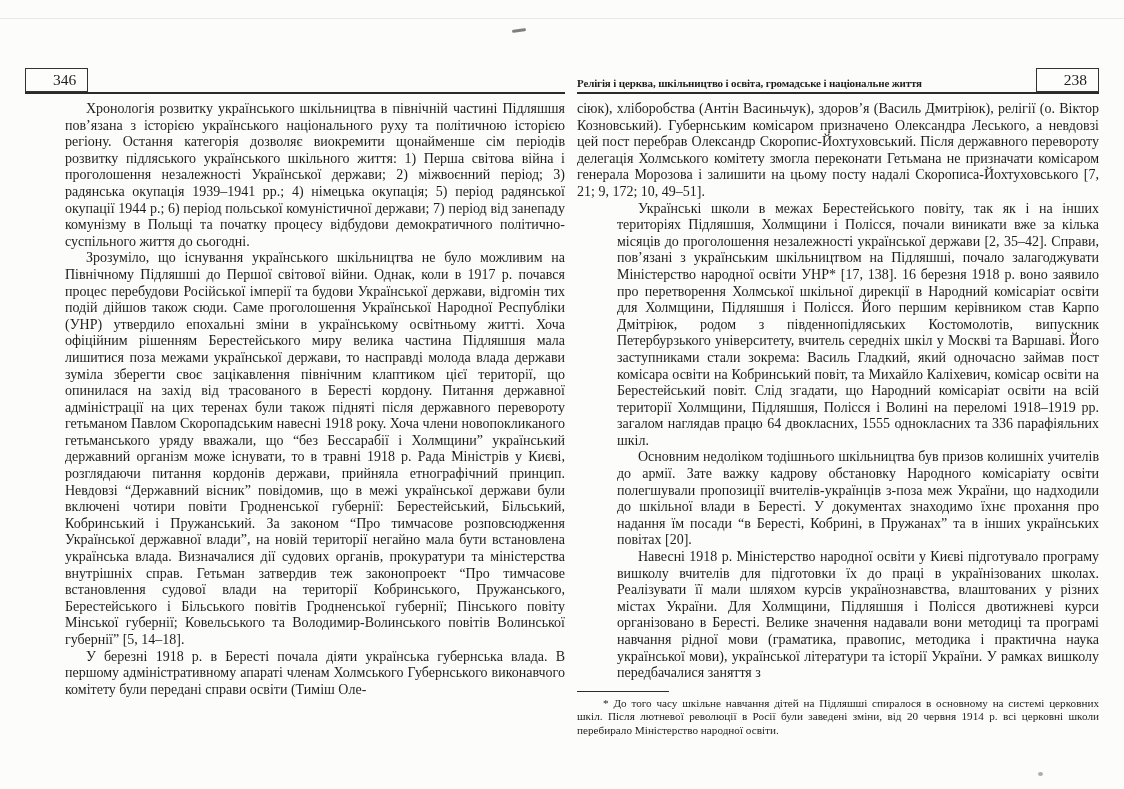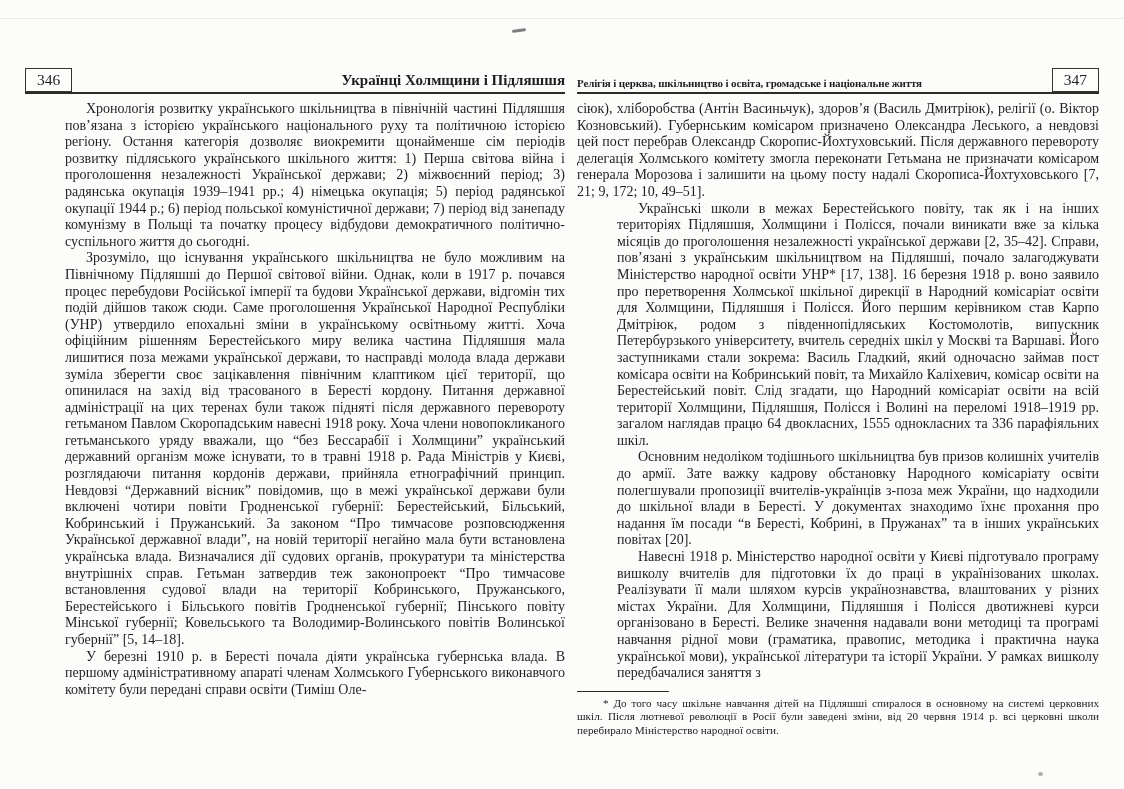--- a/index.html
+++ b/index.html
@@ -25,21 +25,21 @@
   }
   .page { position:absolute; top:68px; }
   .page-left  { left:25px;  width:540px; }
   .page-right { left:577px; width:522px; }
 
   .page-header {
     display:flex; align-items:stretch; justify-content:space-between;
     border-bottom:2px solid #2b2b29; padding-bottom:0;
   }
   .pagenum-box {
-    border:1.6px solid #333331; padding:1px 11px 2px 11px;
+    border:1.6px solid #333331; padding:1px 11px 2px 27px;
     font-size:15.5px; line-height:19px; flex:0 0 auto;
     background:#fdfdfb; align-self:flex-start;
   }
   .header-title {
     font-weight:bold; align-self:flex-end; padding-bottom:3px;
   }
   .page-left  .header-title { font-size:15px;  text-align:right; }
   .page-right .header-title { font-size:11px; letter-spacing:-0.15px; text-align:left; padding-right:8px; white-space:nowrap; overflow:hidden; }
 
   .page-body {
@@ -66,33 +66,32 @@
 
 <div class="scan">
 
   <div class="scan-topline"></div>
   <div class="pen-mark"></div>
   <div class="speck"></div>
 
   <div class="page page-left">
     <div class="page-header">
       <div class="pagenum-box">346</div>
-      <div class="header-title">Українці Холмщини і Підляшшя</div>
     </div>
     <div class="page-body">
       <p class="indent">Хронологія розвитку українського шкільництва в північній частині Підляшшя пов’язана з історією українського національного руху та політичною історією регіону. Остання категорія дозволяє виокремити щонайменше сім періодів розвитку підляського українського шкільного життя: 1) Перша світова війна і проголошення незалежності Української держави; 2) міжвоєнний період; 3) радянська окупація 1939–1941 рр.; 4) німецька окупація; 5) період радянської окупації 1944 р.; 6) період польської комуністичної держави; 7) період від занепаду комунізму в Польщі та початку процесу відбудови демократичного політично-суспільного життя до сьогодні.</p>
       <p class="indent">Зрозуміло, що існування українського шкільництва не було можливим на Північному Підляшші до Першої світової війни. Однак, коли в 1917 р. почався процес перебудови Російської імперії та будови Української держави, відгомін тих подій дійшов також сюди. Саме проголошення Української Народної Республіки (УНР) утвердило епохальні зміни в українському освітньому житті. Хоча офіційним рішенням Берестейського миру велика частина Підляшшя мала лишитися поза межами української держави, то насправді молода влада держави зуміла зберегти своє зацікавлення північним клаптиком цієї території, що опинилася на захід від трасованого в Бересті кордону. Питання державної адміністрації на цих теренах були також підняті після державного перевороту гетьманом Павлом Скоропадським навесні 1918 року. Хоча члени новопокликаного гетьманського уряду вважали, що “без Бессарабії і Холмщини” український державний організм може існувати, то в травні 1918 р. Рада Міністрів у Києві, розглядаючи питання кордонів держави, прийняла етнографічний принцип. Невдовзі “Державний вісник” повідомив, що в межі української держави були включені чотири повіти Гродненської губернії: Берестейський, Більський, Кобринський і Пружанський. За законом “Про тимчасове розповсюдження Української державної влади”, на новій території негайно мала бути встановлена українська влада. Визначалися дії судових органів, прокуратури та міністерства внутрішніх справ. Гетьман затвердив теж законопроект “Про тимчасове встановлення судової влади на території Кобринського, Пружанського, Берестейського і Більського повітів Гродненської губернії; Пінського повіту Мінської губернії; Ковельського та Володимир-Волинського повітів Волинської губернії” [5, 14–18].</p>
-      <p class="indent">У березні 1910 р. в Бересті почала діяти українська губернська влада. В першому адміністративному апараті членам Холмського Губернського виконавчого комітету були передані справи освіти (Тиміш Оле-</p>
+      <p class="indent">У березні 1918 р. в Бересті почала діяти українська губернська влада. В першому адміністративному апараті членам Холмського Губернського виконавчого комітету були передані справи освіти (Тиміш Оле-</p>
     </div>
   </div>
 
   <div class="page page-right">
     <div class="page-header">
       <div class="header-title">Релігія і церква, шкільництво і освіта, громадське і національне життя</div>
-      <div class="pagenum-box">347</div>
+      <div class="pagenum-box">238</div>
     </div>
     <div class="page-body">
       <p>сіюк), хліборобства (Антін Васиньчук), здоров’я (Василь Дмитріюк), релігії (о. Віктор Козновський). Губернським комісаром призначено Олександра Леського, а невдовзі цей пост перебрав Олександр Скоропис-Йохтуховський. Після державного перевороту делегація Холмського комітету змогла переконати Гетьмана не призначати комісаром генерала Морозова і залишити на цьому посту надалі Скорописа-Йохтуховського [7, 21; 9, 172; 10, 49–51].</p>
       <p class="indent">Українські школи в межах Берестейського повіту, так як і на інших територіях Підляшшя, Холмщини і Полісся, почали виникати вже за кілька місяців до проголошення незалежності української держави [2, 35–42]. Справи, пов’язані з українським шкільництвом на Підляшші, почало залагоджувати Міністерство народної освіти УНР* [17, 138]. 16 березня 1918 р. воно заявило про перетворення Холмської шкільної дирекції в Народний комісаріат освіти для Холмщини, Підляшшя і Полісся. Його першим керівником став Карпо Дмітріюк, родом з південнопідляських Костомолотів, випускник Петербурзького університету, вчитель середніх шкіл у Москві та Варшаві. Його заступниками стали зокрема: Василь Гладкий, який одночасно займав пост комісара освіти на Кобринський повіт, та Михайло Каліхевич, комісар освіти на Берестейський повіт. Слід згадати, що Народний комісаріат освіти на всій території Холмщини, Підляшшя, Полісся і Волині на переломі 1918–1919 рр. загалом наглядав працю 64 двокласних, 1555 однокласних та 336 парафіяльних шкіл.</p>
       <p class="indent">Основним недоліком тодішнього шкільництва був призов колишніх учителів до армії. Зате важку кадрову обстановку Народного комісаріату освіти полегшували пропозиції вчителів-українців з-поза меж України, що надходили до шкільної влади в Бересті. У документах знаходимо їхнє прохання про надання їм посади “в Бересті, Кобрині, в Пружанах” та в інших українських повітах [20].</p>
       <p class="indent">Навесні 1918 р. Міністерство народної освіти у Києві підготувало програму вишколу вчителів для підготовки їх до праці в українізованих школах. Реалізувати її мали шляхом курсів українознавства, влаштованих у різних містах України. Для Холмщини, Підляшшя і Полісся двотижневі курси організовано в Бересті. Велике значення надавали вони методиці та програмі навчання рідної мови (граматика, правопис, методика і практична наука української мови), української літератури та історії України. У рамках вишколу передбачалися заняття з</p>
     </div>
     <div class="footnote-sep"></div>
     <div class="footnote">* До того часу шкільне навчання дітей на Підляшші спиралося в основному на системі церковних шкіл. Після лютневої революції в Росії були заведені зміни, від 20 червня 1914 р. всі церковні школи перебирало Міністерство народної освіти.</div>
   </div>

